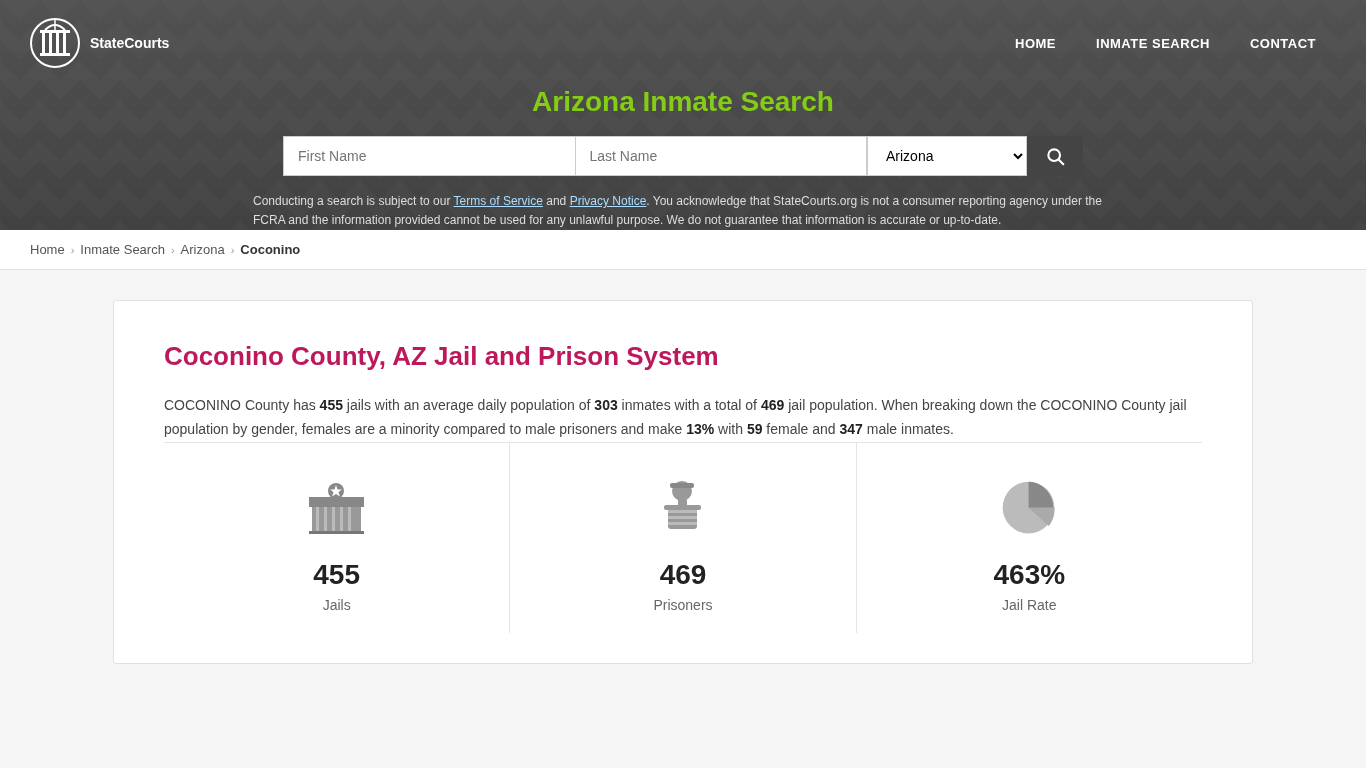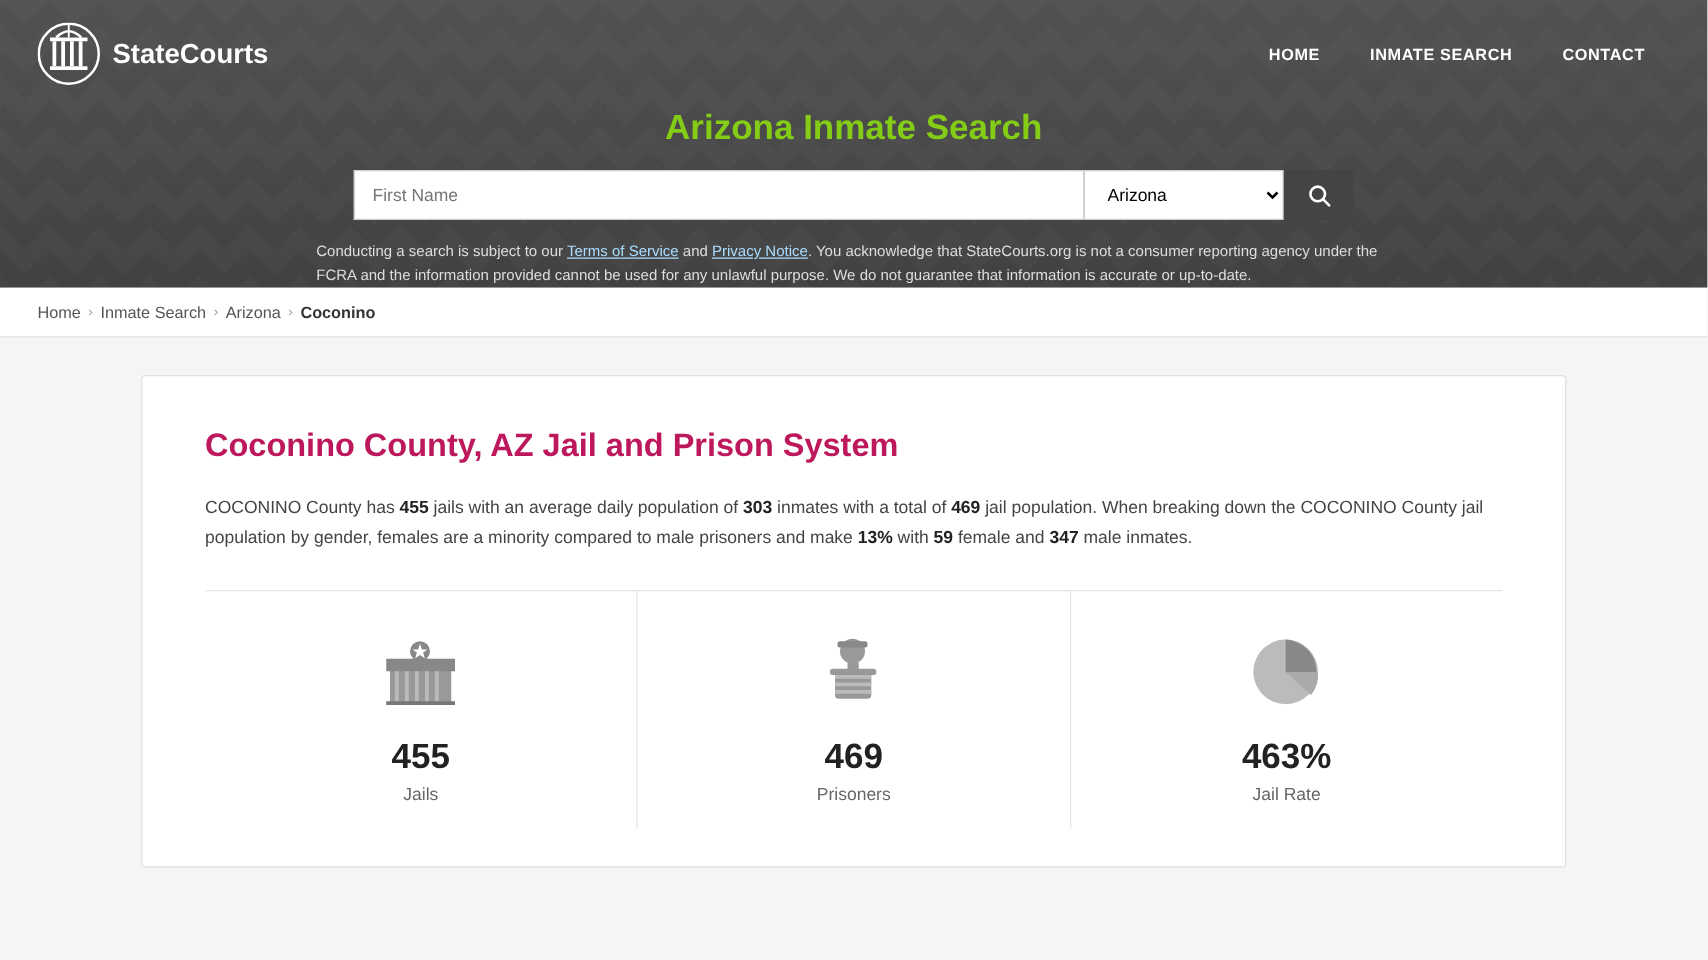--- a/index.html
+++ b/index.html
@@ -46,21 +46,21 @@
       align-items: center;
       gap: 10px;
       text-decoration: none;
       color: white;
     }
     .logo-icon {
       width: 50px;
       height: 50px;
     }
     .logo-text {
-      font-size: 22px;
+      font-size: 14px;
       font-weight: bold;
       color: white;
     }
     .nav {
       display: flex;
       gap: 0;
     }
     .nav-item {
       color: white;
       text-decoration: none;
@@ -177,21 +177,20 @@
     .content-title {
       font-size: 26px;
       font-weight: bold;
       margin-bottom: 22px;
       color: #be185d;
     }
     .content-desc {
       font-size: 14px;
       line-height: 1.7;
       color: #444;
-      margin-bottom: 30px;
     }
     .content-desc strong { color: #222; }
 
     
     .stats-row {
       display: flex;
       border-top: 1px solid #e5e5e5;
     }
     .stat-cell {
       flex: 1;
@@ -256,20 +255,21 @@
       <a class="nav-item" href="#">HOME</a>
       <a class="nav-item" href="#">INMATE SEARCH</a>
       <a class="nav-item" href="#">CONTACT</a>
     </nav>
   </div>
 
   <h1 class="header-title">Arizona Inmate Search</h1>
 
   <div class="search-bar">
     <input type="text" placeholder="First Name" style="">
+    <input type="text" placeholder="Last Name" style="">
     <select>
       <option>Select State</option>
       <option>Alabama</option><option>Alaska</option><option selected="">Arizona</option><option>Arkansas</option>
       <option>California</option><option>Colorado</option><option>Connecticut</option><option>Delaware</option>
       <option>Florida</option><option>Georgia</option><option>Hawaii</option><option>Idaho</option>
       <option>Illinois</option><option>Indiana</option><option>Iowa</option><option>Kansas</option>
       <option>Kentucky</option><option>Louisiana</option><option>Maine</option><option>Maryland</option>
       <option>Massachusetts</option><option>Michigan</option><option>Minnesota</option><option>Mississippi</option>
       <option>Missouri</option><option>Montana</option><option>Nebraska</option><option>Nevada</option>
       <option>New Hampshire</option><option>New Jersey</option><option>New Mexico</option><option>New York</option>

